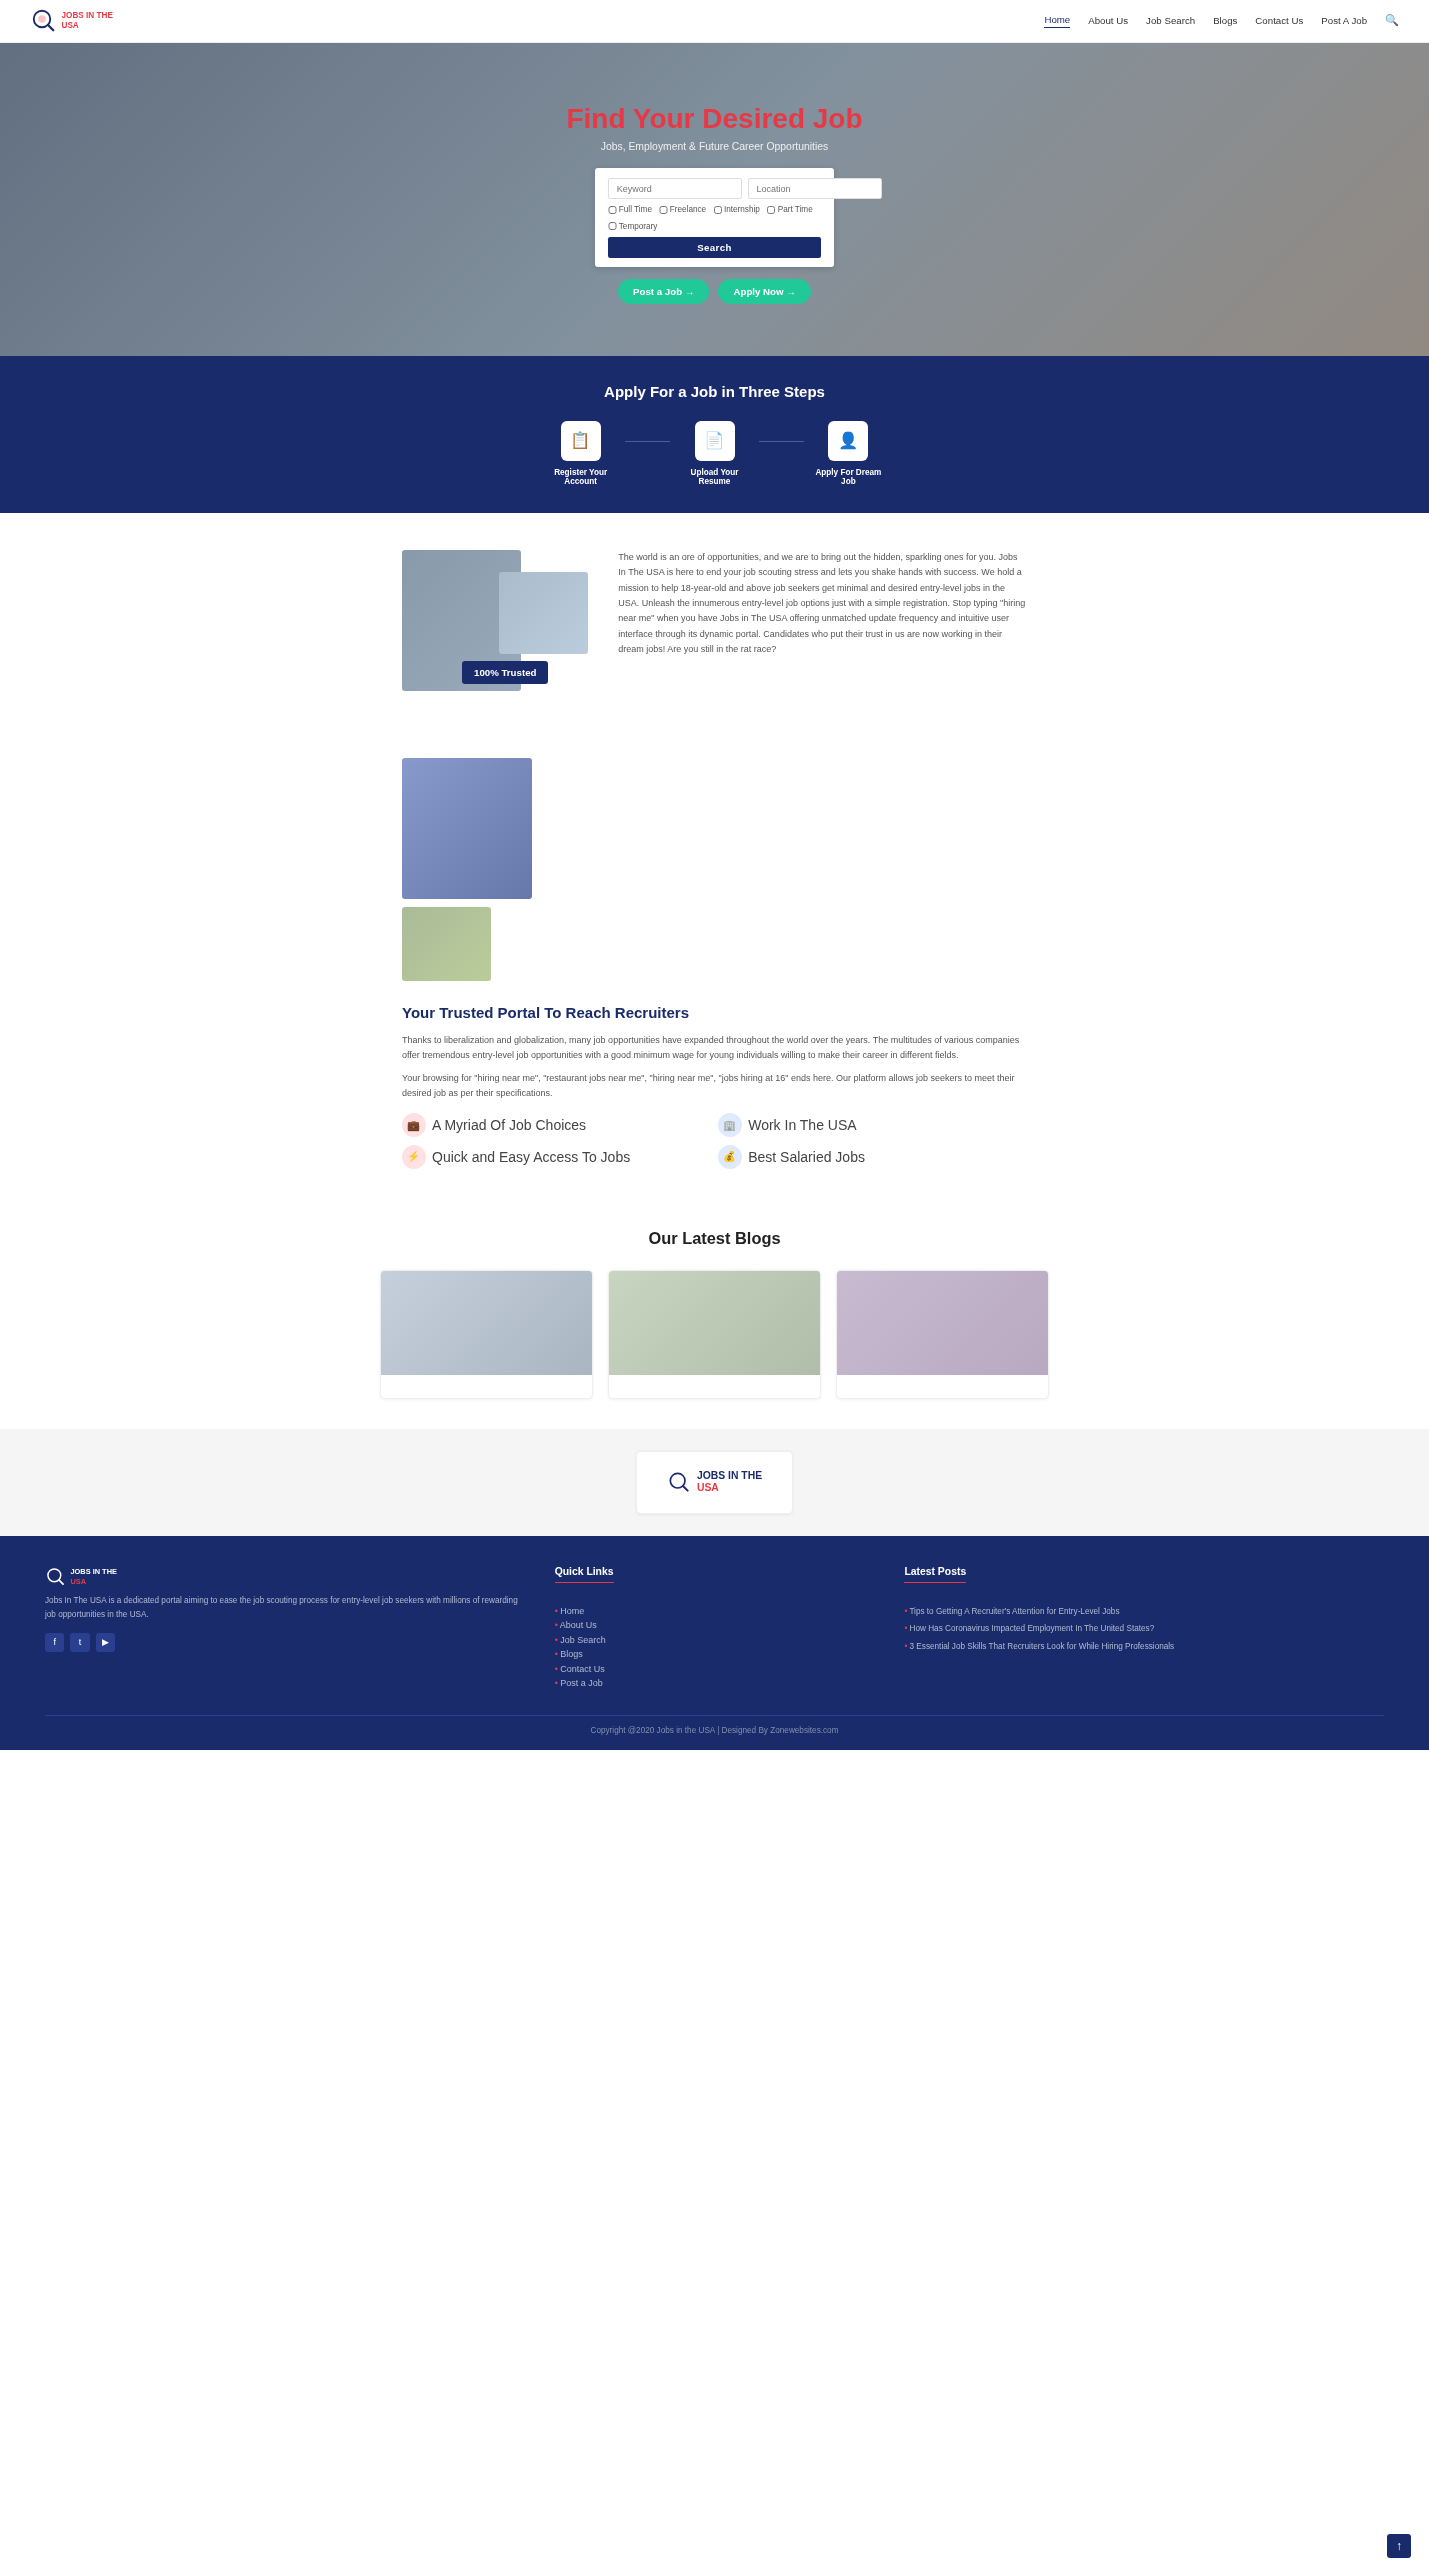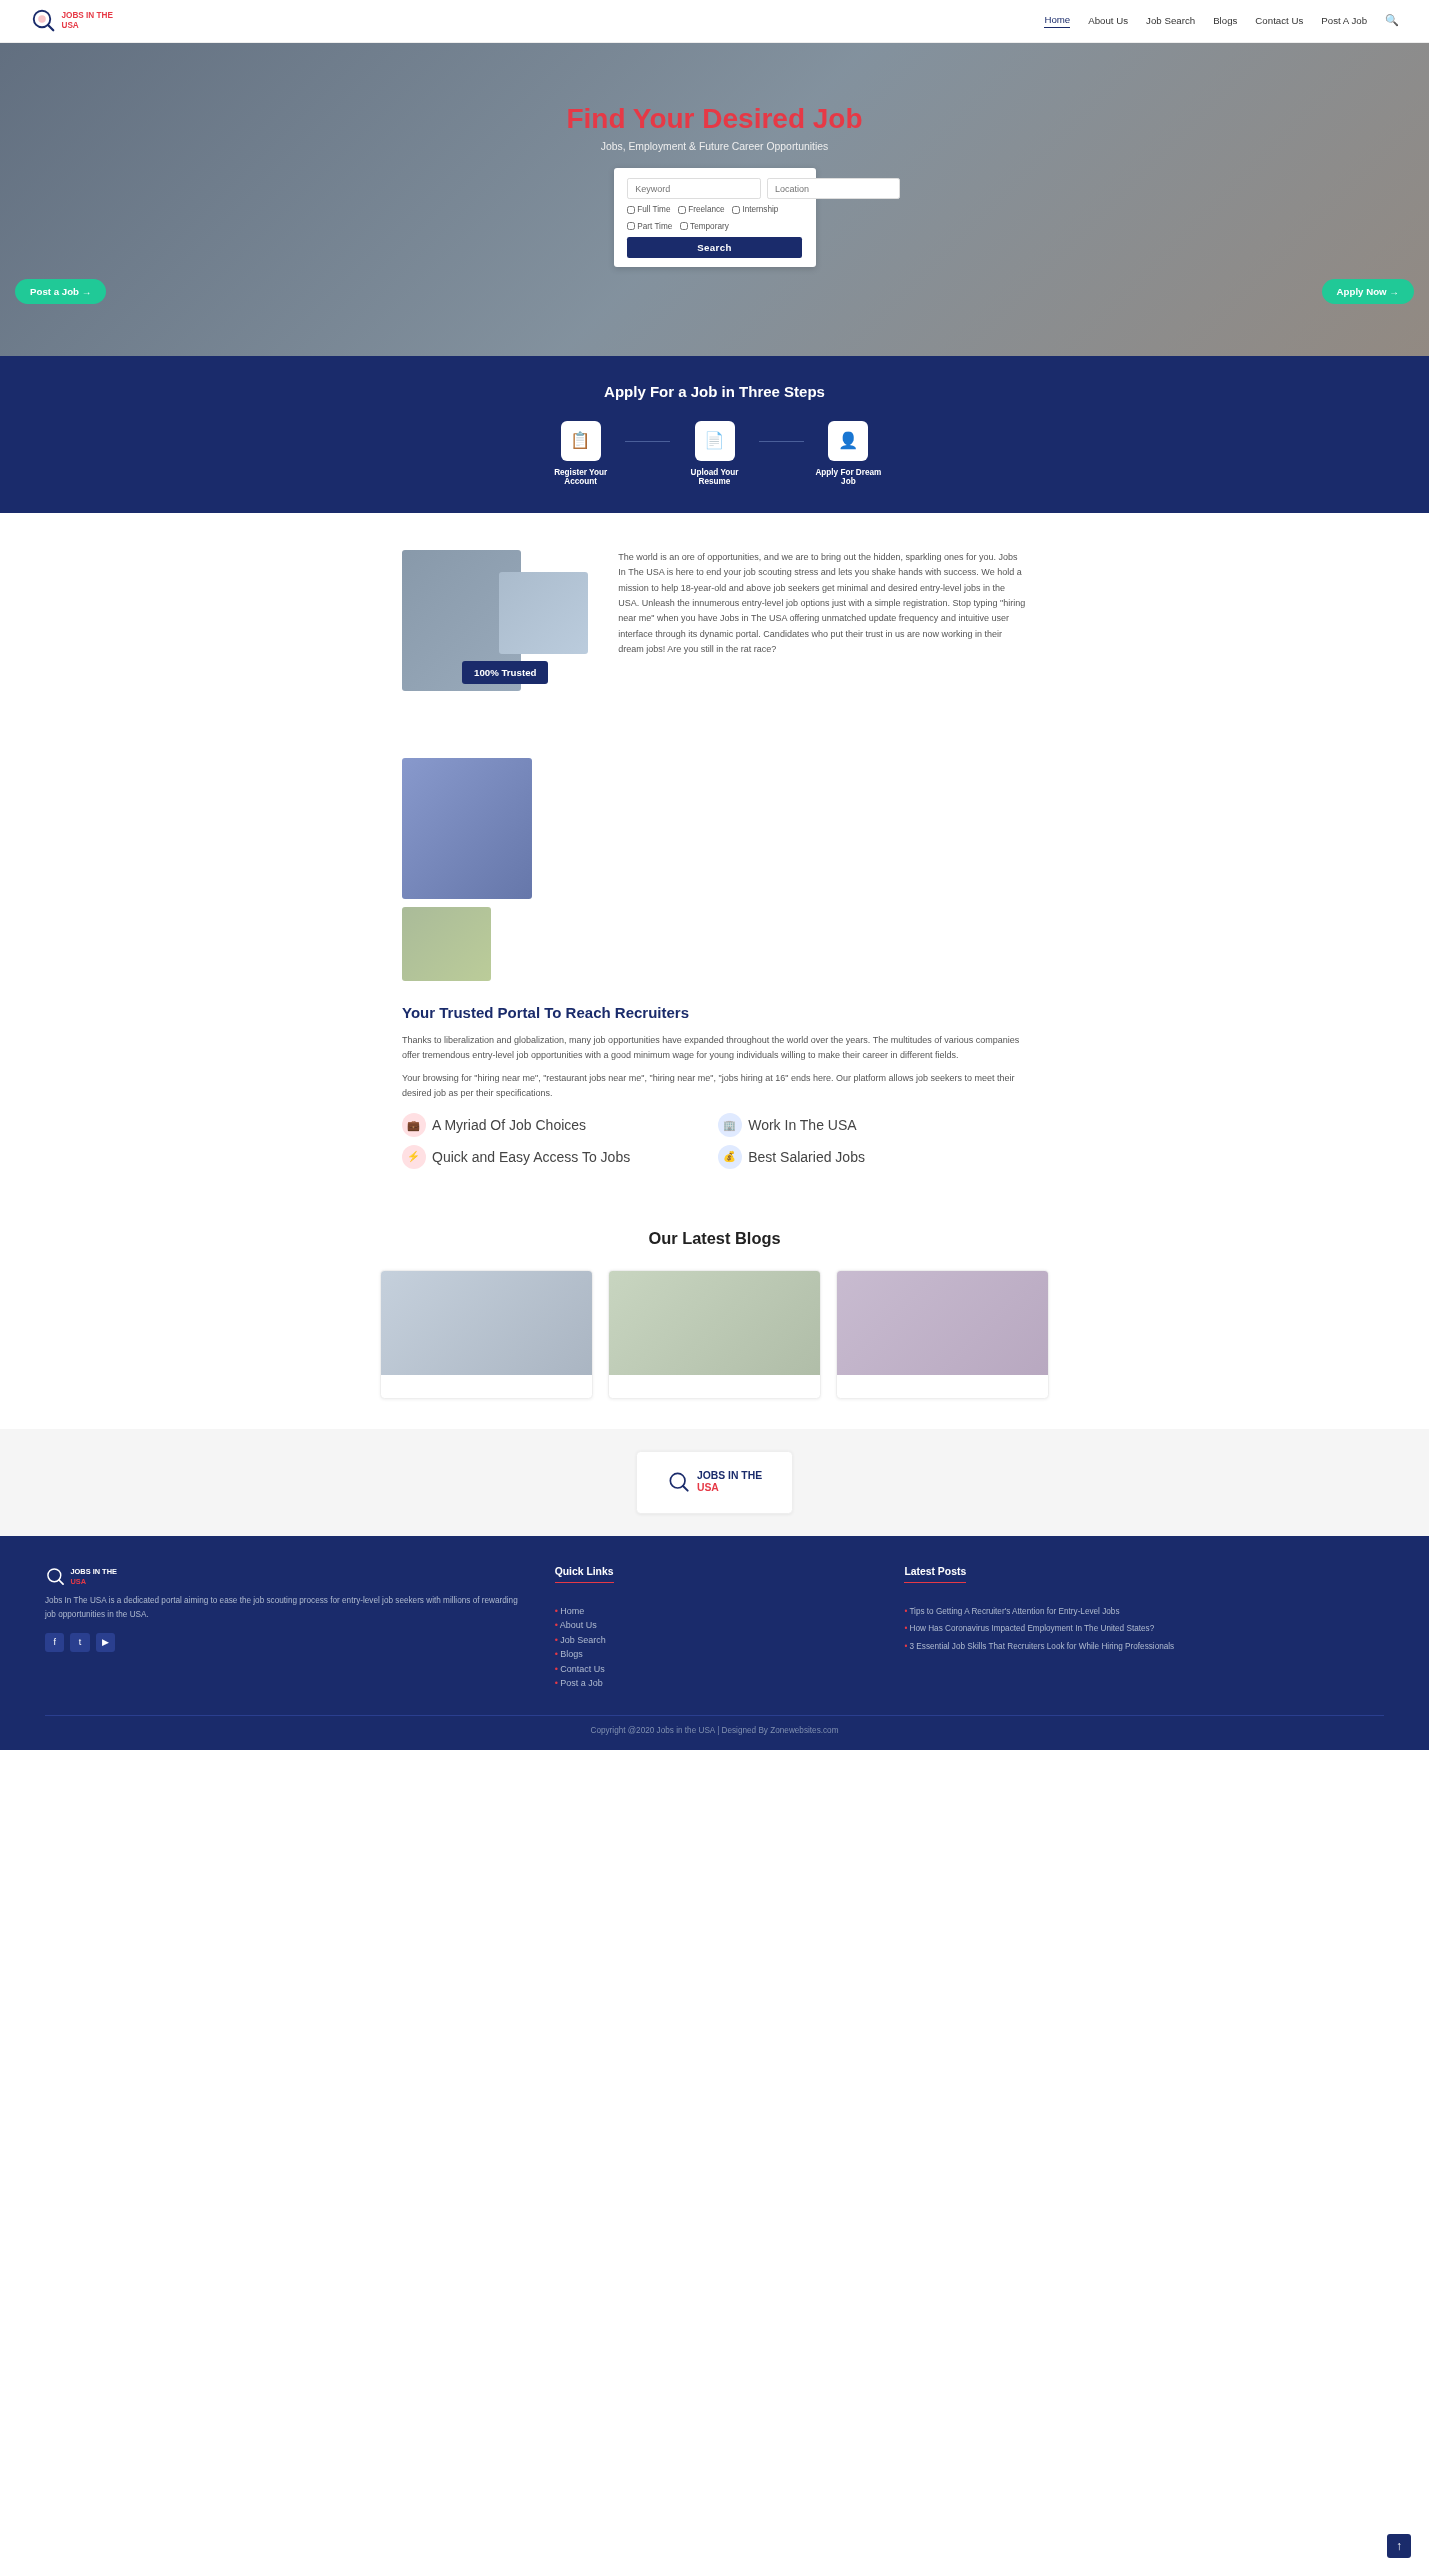--- a/index.html
+++ b/index.html
@@ -80,21 +80,21 @@
       font-size: 10.4px;
       margin-bottom: 16.4px;
       color: #eee;
     }
 
     
     .search-box {
       background: #fff;
       border-radius: 3px;
       padding: 10.4px 13.4px 9px;
-      width: 202px;
+      width: 239px;
       margin: 16px auto 12px;
       box-shadow: 0 1.5px 6px rgba(0,0,0,0.15);
     }
     .search-inputs {
       display: flex;
       gap: 6px;
       margin-bottom: 6px;
     }
     .search-inputs input {
       flex: 1;
@@ -129,21 +129,21 @@
       font-size: 9.7px;
       cursor: pointer;
       font-weight: 600;
       letter-spacing: 0.4px;
     }
 
     
     .hero-buttons {
       display: flex;
       gap: 9px;
-      justify-content: space-between;
+      justify-content: center;
       margin-top: 7.4px;
     }
     .btn-post {
       background: #20c997;
       color: #fff;
       border: none;
       border-radius: 15px;
       padding: 6.7px 15px;
       font-size: 9.7px;
       cursor: pointer;

